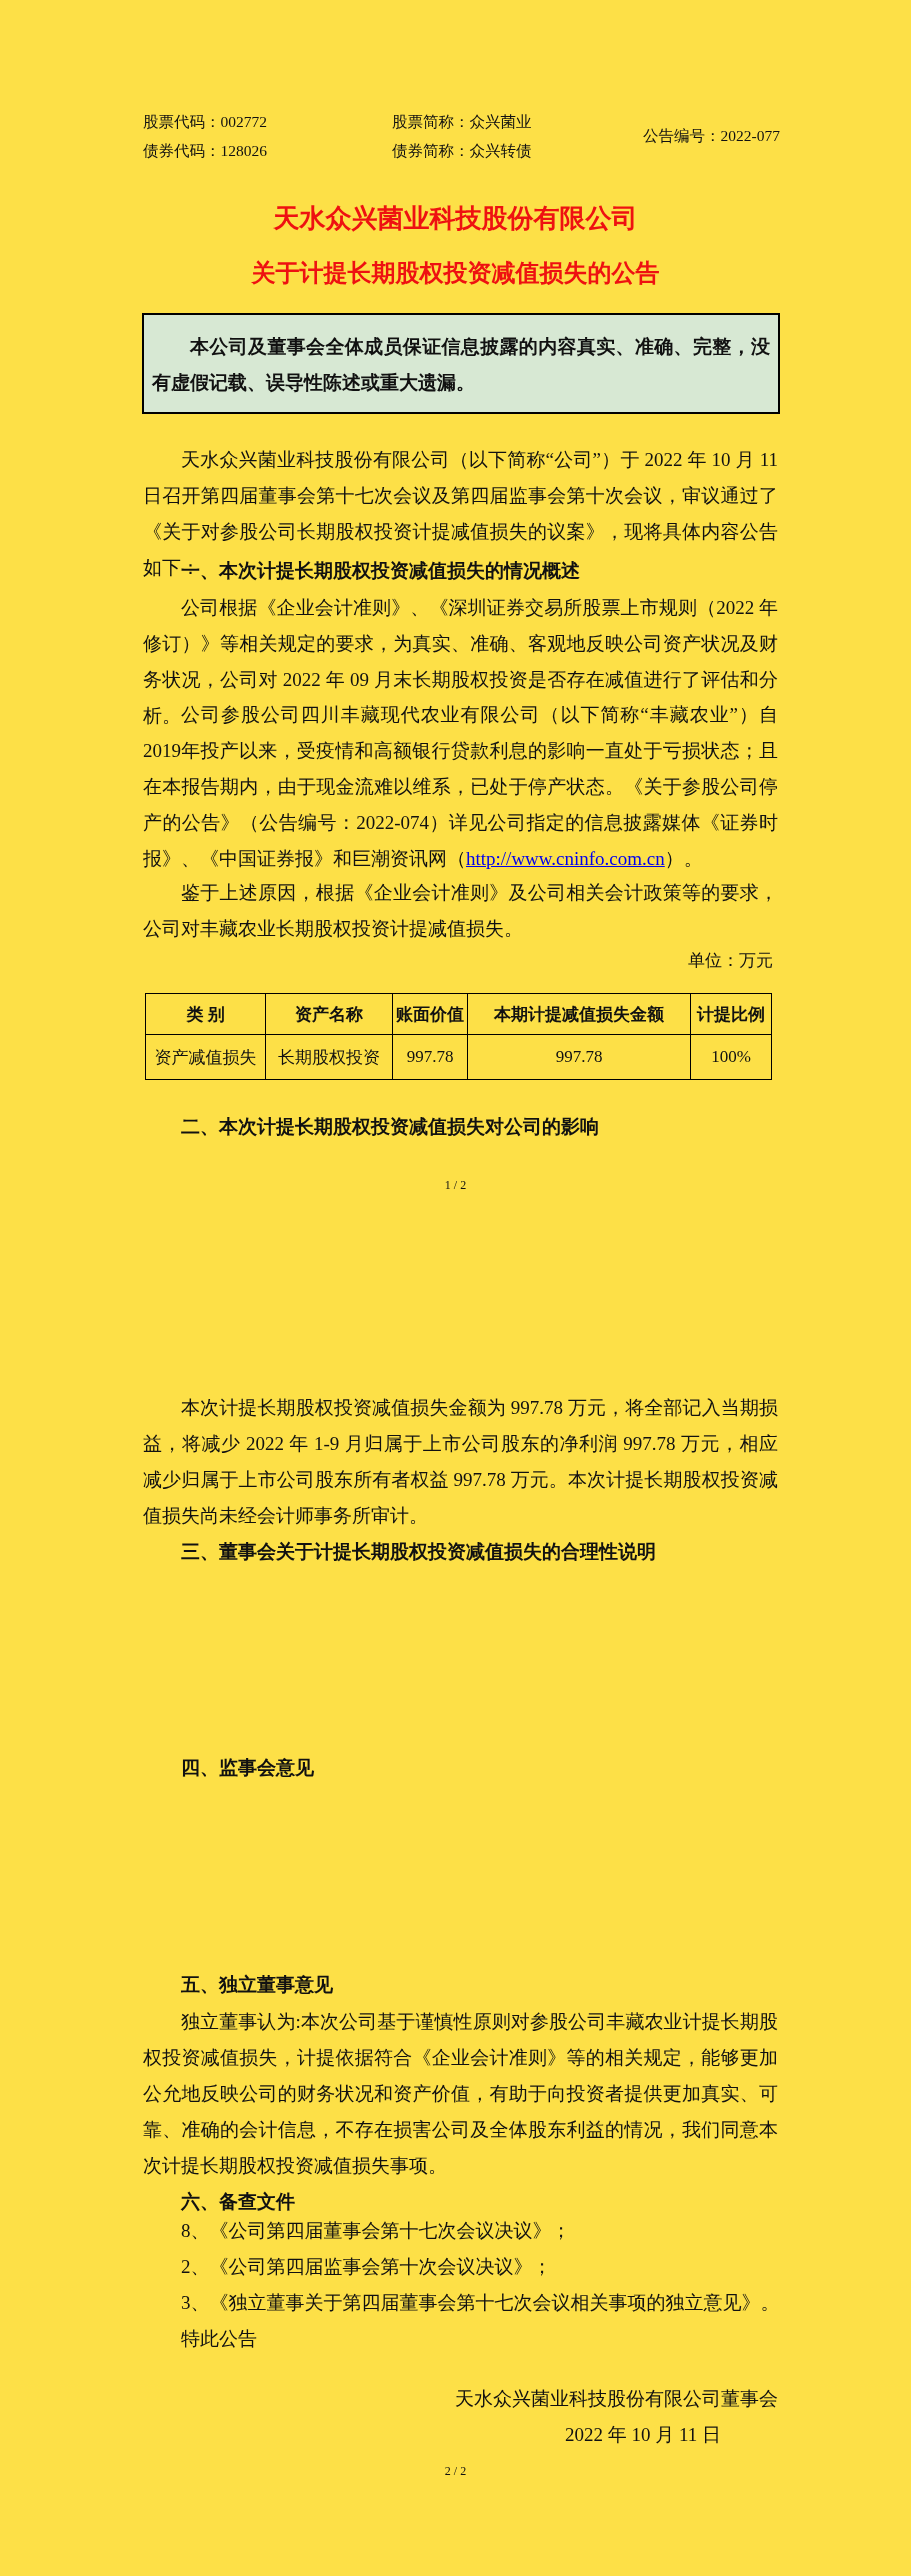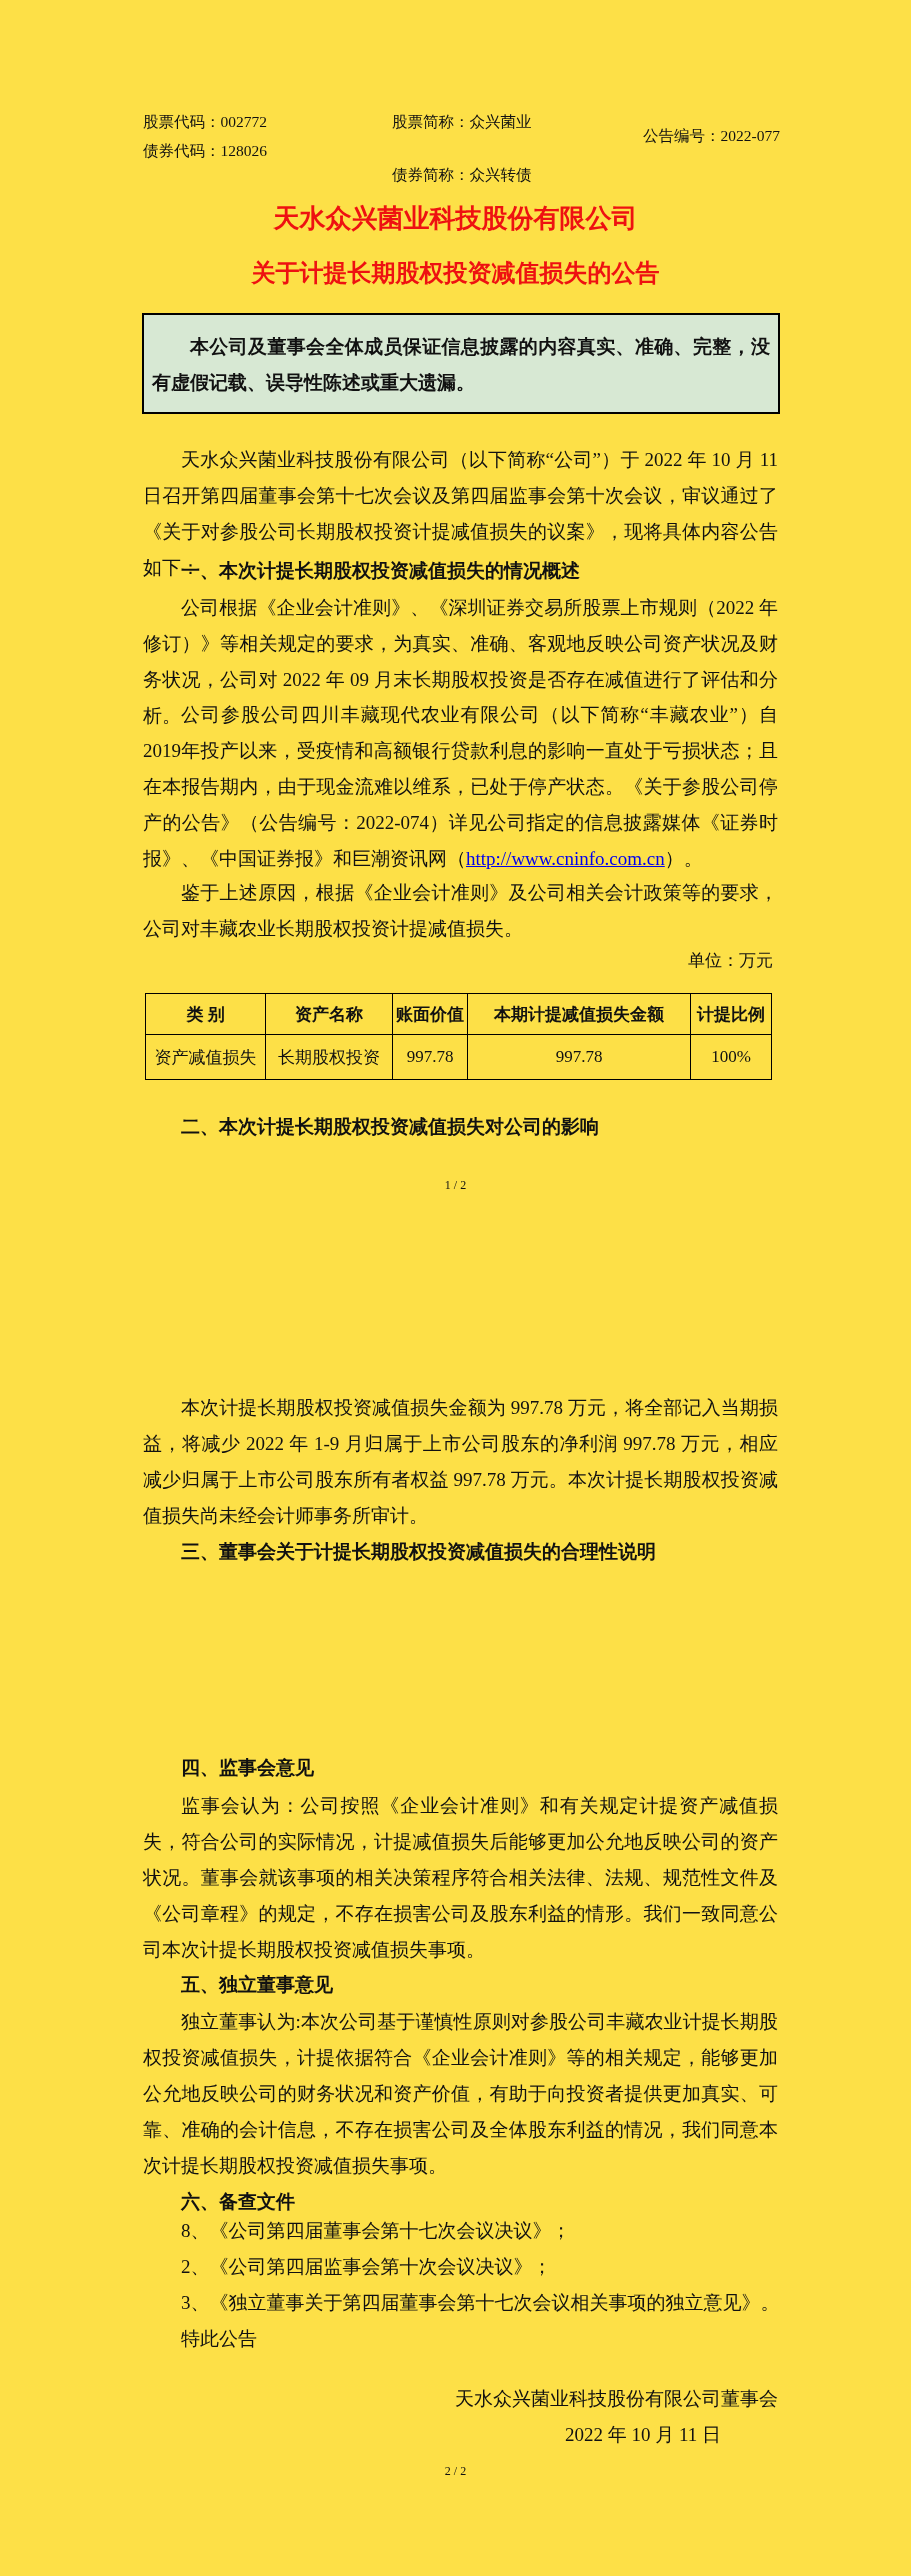--- a/index.html
+++ b/index.html
@@ -65,21 +65,21 @@
   a.cninfo{color:#0000ee;text-decoration:underline;cursor:pointer;}
 </style>
 </head>
 <body>
 
 <div class="doc">
 
   <div class="abs meta" style="top:112px;left:143px;"><span>股票代码：</span><span>002772</span></div>
   <div class="abs meta" style="top:112px;left:392px;"><span>股票简称：</span><span>众兴菌业</span></div>
   <div class="abs meta" style="top:141px;left:143px;"><span>债券代码：</span><span>128026</span></div>
-  <div class="abs meta" style="top:141px;left:392px;margin-top:24px;"><span>债券简称：</span><span>众兴转债</span></div>
+  <div class="abs meta" style="top:141px;left:392px;"><span>债券简称：</span><span>众兴转债</span></div>
   <div class="abs meta" style="top:126px;right:131px;"><span>公告编号：</span><span>2022-077</span></div>
 
   <div class="abs doc-title" style="top:204px;">天水众兴菌业科技股份有限公司</div>
   <div class="abs disclaimer-box" style="top:313px;">
     <p>本公司及董事会全体成员保证信息披露的内容真实、准确、完整，没有虚假记载、误导性陈述或重大遗漏。</p>
   </div>
 
   <div class="abs doc-subtitle" style="top:259px;">关于计提长期股权投资减值损失的公告</div>
 
   <p class="abs para" style="top:442px;">天水众兴菌业科技股份有限公司（以下简称“公司”）于 2022 年 10 月 11 日召开第四届董事会第十七次会议及第四届监事会第十次会议，审议通过了《关于对参股公司长期股权投资计提减值损失的议案》，现将具体内容公告如下：</p>
@@ -119,21 +119,20 @@
 
   <div class="abs sec-heading" style="top:1109px;">二、本次计提长期股权投资减值损失对公司的影响</div>
 
   <div class="abs page-num" style="top:1178px;">1 / 2</div>
 
   <p class="abs para" style="top:1390px;">本次计提长期股权投资减值损失金额为 997.78 万元，将全部记入当期损益，将减少 2022 年 1-9 月归属于上市公司股东的净利润 997.78 万元，相应减少归属于上市公司股东所有者权益 997.78 万元。本次计提长期股权投资减值损失尚未经会计师事务所审计。</p>
 
   <div class="abs sec-heading" style="top:1534px;">三、董事会关于计提长期股权投资减值损失的合理性说明</div>
 
   <div class="abs sec-heading" style="top:1750px;">四、监事会意见</div>
-  <p class="abs para" style="top:1788px;">监事会认为：公司按照《企业会计准则》和有关规定计提资产减值损失，符合公司的实际情况，计提减值损失后能够更加公允地反映公司的资产状况。董事会就该事项的相关决策程序符合相关法律、法规、规范性文件及《公司章程》的规定，不存在损害公司及股东利益的情形。我们一致同意公司本次计提长期股权投资减值损失事项。</p>
 
   <div class="abs sec-heading" style="top:1967px;">五、独立董事意见</div>
   <p class="abs para" style="top:2004px;">独立董事认为:本次公司基于谨慎性原则对参股公司丰藏农业计提长期股权投资减值损失，计提依据符合《企业会计准则》等的相关规定，能够更加公允地反映公司的财务状况和资产价值，有助于向投资者提供更加真实、可靠、准确的会计信息，不存在损害公司及全体股东利益的情况，我们同意本次计提长期股权投资减值损失事项。</p>
 
   <div class="abs sec-heading" style="top:2184px;">六、备查文件</div>
   <div class="abs" style="top:2213px;left:143px;width:635px;">
     <div class="listline">8、《公司第四届董事会第十七次会议决议》；</div>
     <div class="listline">2、《公司第四届监事会第十次会议决议》；</div>
     <div class="listline">3、《独立董事关于第四届董事会第十七次会议相关事项的独立意见》。</div>
   </div>

